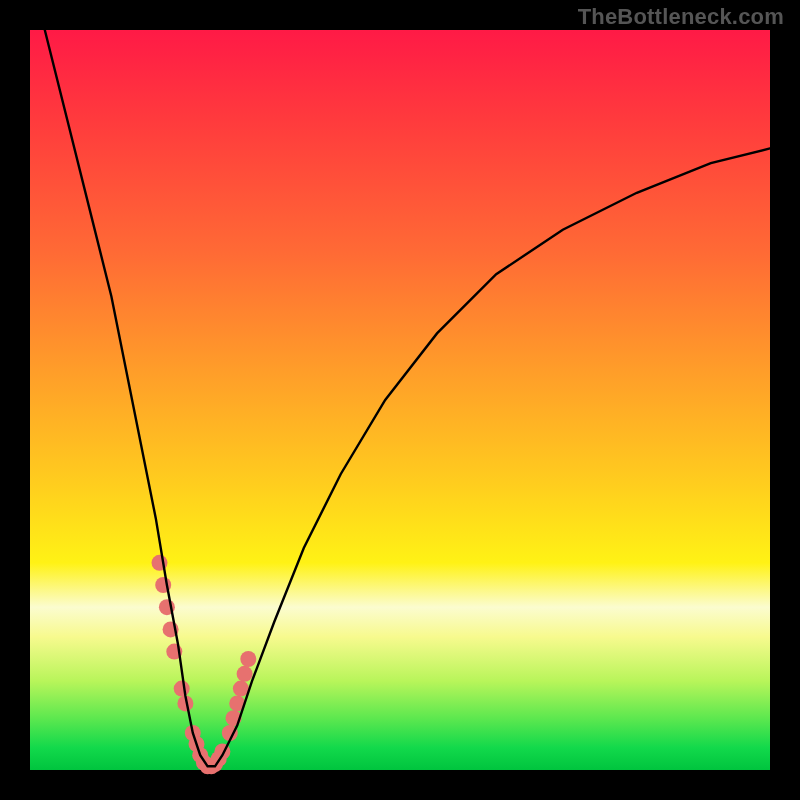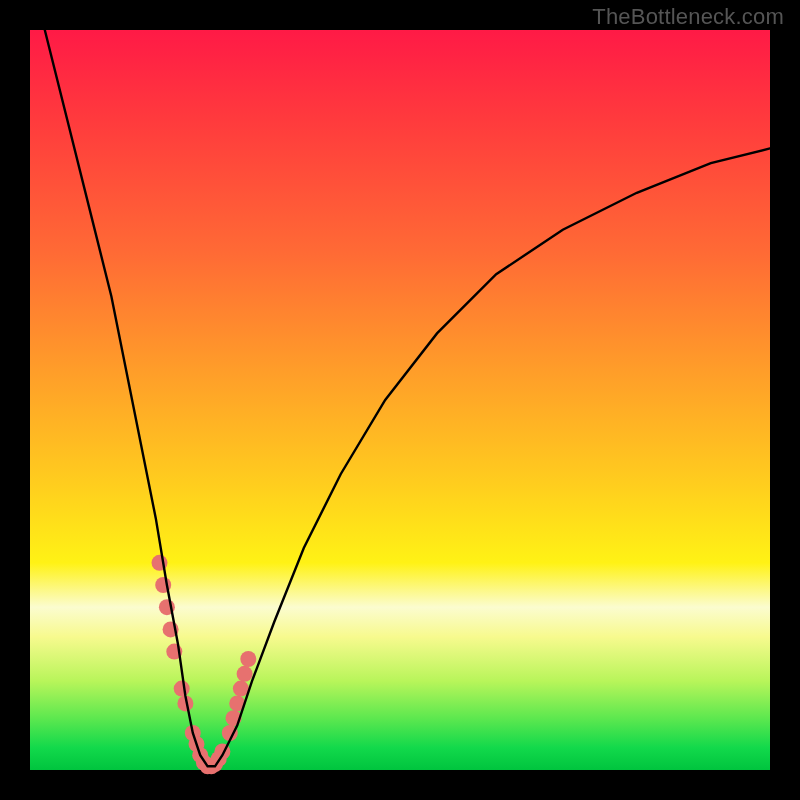--- a/index.html
+++ b/index.html
@@ -41,21 +41,21 @@
       #12d94b 97%,
       #00c43e 100%
     );
   }
   .watermark {
     position: absolute;
     top: 4px;
     right: 16px;
     color: #555;
     font-size: 22px;
-    font-weight: 400;
+    font-weight: 700;
     letter-spacing: 0.2px;
   }
   svg.curve {
     position: absolute;
     left: 0;
     top: 0;
     width: 740px;
     height: 740px;
     overflow: visible;
   }

